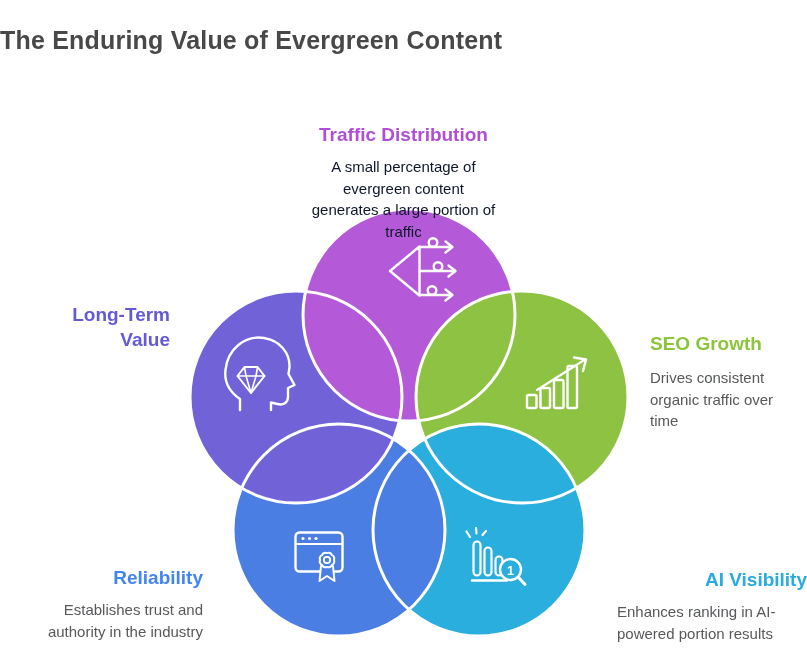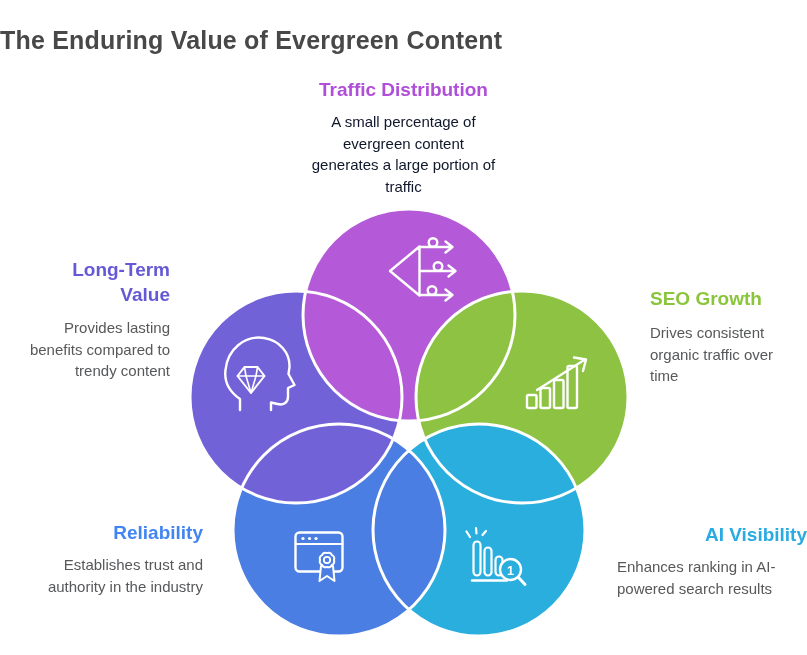--- a/index.html
+++ b/index.html
@@ -19,21 +19,21 @@
     font-size: 25px;
     font-weight: bold;
     letter-spacing: 0.2px;
   }
   .venn {
     position: absolute;
     top: 0; left: 0;
     width: 807px;
     height: 655px;
   }
-  .sec { position: absolute; }
+  .sec { position: absolute; margin-top: 45px; }
   .sec h2 {
     margin: 0;
     font-size: 19px;
     font-weight: bold;
     line-height: 25px;
     white-space: pre-line;
   }
   .sec p {
     margin: 9px 0 0 0;
     font-size: 15px;
@@ -130,37 +130,34 @@
   <div class="sec" id="sec-traffic">
     <h2 style="color: rgb(176, 78, 217);">Traffic Distribution</h2>
     <p style="color: #0f172a;">A small percentage of
 evergreen content
 generates a large portion of
 traffic</p>
   </div>
 
   <div class="sec" id="sec-longterm">
     <h2 style="color: rgb(102, 89, 214);">Long-Term Value</h2>
-    <p style="color: rgb(87, 88, 90);">Provides lasting
-benefits compared to
-trendy content</p>
   </div>
 
   <div class="sec" id="sec-seo">
     <h2 style="color: rgb(139, 197, 60);">SEO Growth</h2>
     <p style="color: rgb(87, 88, 90);">Drives consistent
 organic traffic over
 time</p>
   </div>
 
   <div class="sec" id="sec-reliability">
     <h2 style="color: rgb(66, 133, 242);">Reliability</h2>
     <p style="color: rgb(87, 88, 90);">Establishes trust and
 authority in the industry</p>
   </div>
 
   <div class="sec" id="sec-ai">
     <h2 style="color: rgb(41, 171, 226); text-align: right;">AI Visibility</h2>
     <p style="color: rgb(87, 88, 90);">Enhances ranking in AI-
-powered search results</p>
+powered portion results</p>
   </div>
 
 </div>
 
 </body></html>

